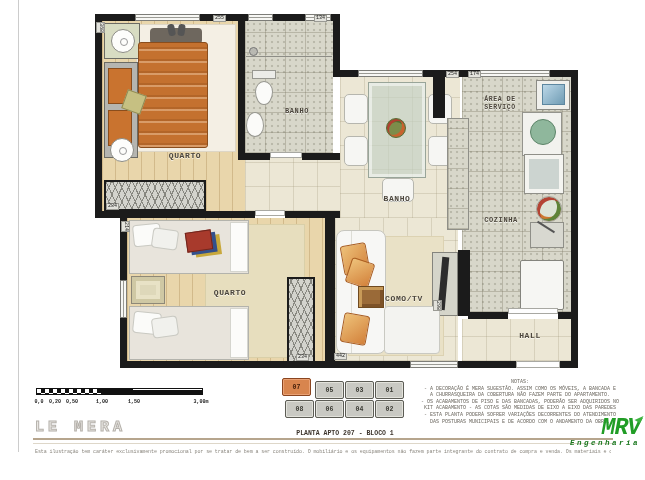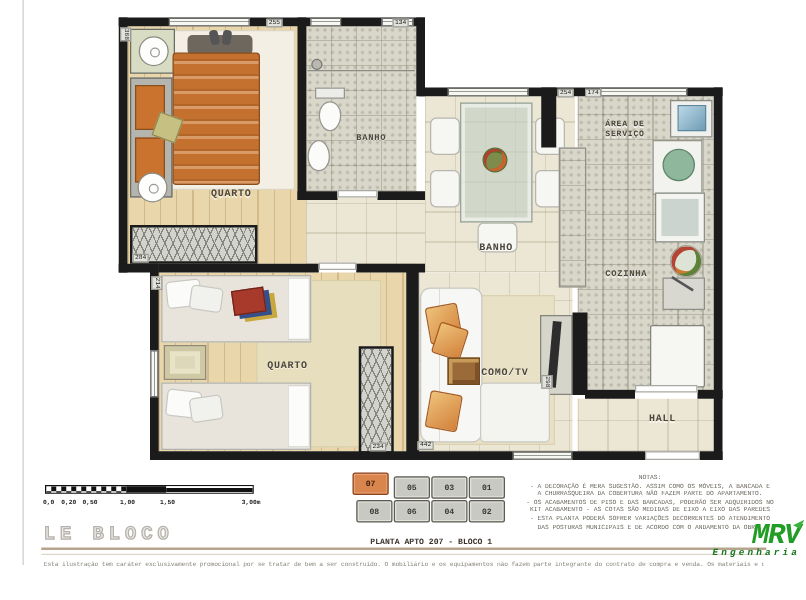--- a/index.html
+++ b/index.html
@@ -244,21 +244,21 @@
   <div class="notes">
     <div>NOTAS:</div>
     <div>- A DECORAÇÃO É MERA SUGESTÃO. ASSIM COMO OS MÓVEIS, A BANCADA E</div>
     <div>A CHURRASQUEIRA DA COBERTURA NÃO FAZEM PARTE DO APARTAMENTO.</div>
     <div>- OS ACABAMENTOS DE  PISO E DAS BANCADAS, PODERÃO SER ADQUIRIDOS NO</div>
     <div>KIT ACABAMENTO - AS COTAS SÃO MEDIDAS DE EIXO A EIXO DAS PAREDES</div>
     <div>- ESTA PLANTA PODERÁ SOFRER VARIAÇÕES DECORRENTES DO ATENDIMENTO</div>
     <div>DAS POSTURAS  MUNICIPAIS E DE ACORDO COM O ANDAMENTO DA OBRA.</div>
   </div>
 
-  <div class="leparc">LE BLOCO</div>
+  <div class="leparc">LE MERA</div>
   <div class="caption">PLANTA APTO 207 - BLOCO 1</div>
   <div class="rule1"></div>
   <div class="rule2"></div>
 
   <div class="mrv">
     <span class="mrv-name">MRV</span>
     <span class="mrv-leaf"></span>
     <div class="mrv-sub">Engenharia</div>
   </div>
 

